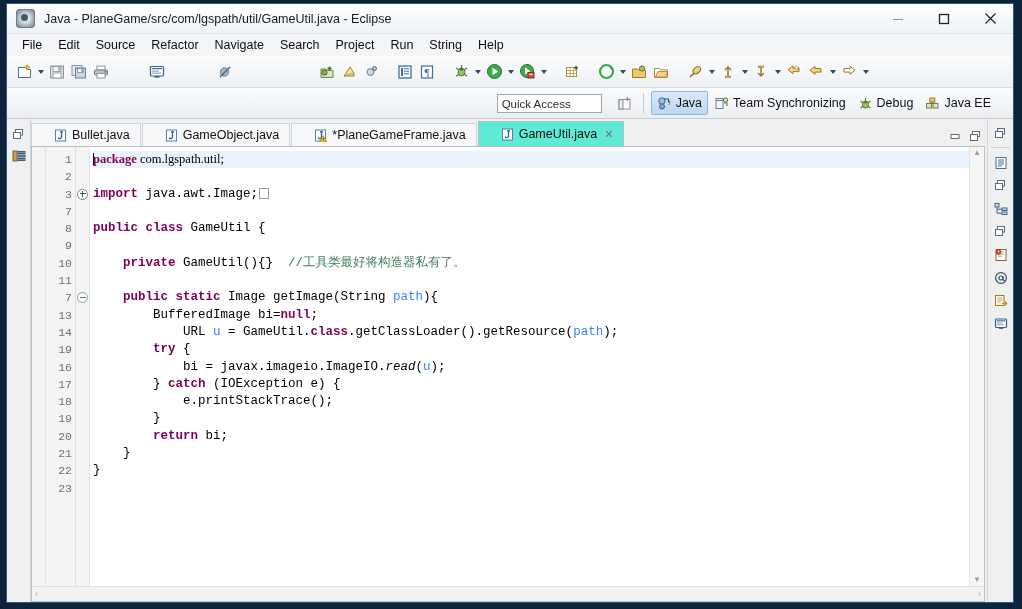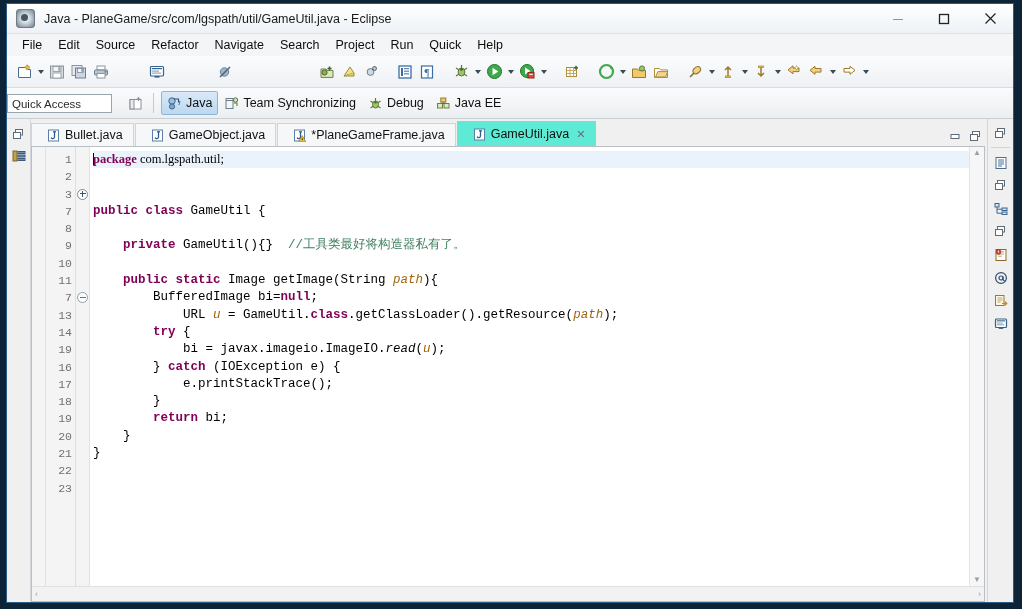--- a/index.html
+++ b/index.html
@@ -60,23 +60,23 @@
   .tbarrow{width:11px;height:22px;display:flex;align-items:center;justify-content:center;flex:0 0 11px;}
   .tbarrow:after{
     content:"";border-left:3.5px solid transparent;border-right:3.5px solid transparent;
     border-top:4px solid #3a4a57;
   }
   .tbgap{width:34px;flex:0 0 34px;}
   .tbgap-s{width:12px;flex:0 0 12px;}
 
   
   .perspbar{
-    height:30px;flex:0 0 30px;display:flex;align-items:center;
+    height:30px;flex:0 0 30px;display:flex;align-items:center;justify-content:flex-end;
     background:linear-gradient(#fafbfc,#eceff2);
-    border-bottom:1px solid #c9ced3;padding-right:25px;
+    border-bottom:1px solid #c9ced3;padding-right:16px;
   }
   .quickaccess{
     width:105px;height:19px;border:1px solid #9aa4ad;background:#fff;
     font-size:11.5px;color:#2a2a2a;padding:0 4px;line-height:19px;
     box-sizing:border-box;margin-right:12px;
   }
   .psep{width:1px;height:20px;background:#c5cacf;margin:0 7px;}
   .persp{
     display:flex;align-items:center;height:22px;padding:0 5px;font-size:12.5px;
     color:#111;white-space:nowrap;border:1px solid transparent;
@@ -106,21 +106,21 @@
   .rsicon{width:22px;height:23px;display:flex;align-items:center;justify-content:center;}
   .rssep{width:19px;height:1px;background:#cfd4d9;margin:2px 0 3px;}
 
   
   .editorstack{flex:1 1 auto;display:flex;flex-direction:column;min-width:0;padding:2px 2px 0 0;}
   .tabrow{
     height:25px;flex:0 0 25px;display:flex;align-items:flex-end;position:relative;
     background:#f0f0f0;
   }
   .tab{
-    height:23px;display:flex;align-items:center;padding:0 10px 0 15px;
+    height:23px;display:flex;align-items:center;padding:0 10px 0 22px;
     font-size:12.5px;color:#111;white-space:nowrap;
     background:#f6f7f8;border:1px solid #d0d4d8;border-bottom:none;
     margin-right:1px;box-sizing:border-box;
   }
   .tab.active{
     background:#5eead4;border-color:#b9bfc5;height:25px;font-weight:400;
   }
   .tab .ticon{margin-right:5px;display:flex;align-items:center;}
   .tab .tclose{margin-left:7px;color:#6a7179;font-size:11px;}
   .stackbtns{
@@ -163,21 +163,21 @@
   .hscroll{
     height:15px;flex:0 0 15px;background:#f2f2f2;border-top:1px solid #e0e0e0;
     display:flex;align-items:center;justify-content:space-between;padding:0 3px;
     box-sizing:border-box;
   }
   .harr{font-size:9px;color:#9aa0a6;}
 
   
   .kw{color:#7f0055;font-weight:bold;}
   .cmt{color:#3f7f5f;}
-  .par{color:#a16207;font-style:italic;}
+  .par{color:#3b82f6;}
   .stat{font-style:italic;}
   .plain{color:#000;}
   .fold-ph{
     display:inline-block;width:8px;height:9px;border:1px solid #9aa0a6;
     vertical-align:middle;background:#fff;margin-left:1px;
   }
   .caret{
     display:inline-block;width:1px;height:12px;background:#000;
     vertical-align:-2px;margin-right:-1px;
   }
@@ -237,21 +237,21 @@
 
   <div class="menubar">
     <div class="menu-item">File</div>
     <div class="menu-item">Edit</div>
     <div class="menu-item">Source</div>
     <div class="menu-item">Refactor</div>
     <div class="menu-item">Navigate</div>
     <div class="menu-item">Search</div>
     <div class="menu-item">Project</div>
     <div class="menu-item">Run</div>
-    <div class="menu-item">Quick</div>
+    <div class="menu-item">String</div>
     <div class="menu-item">Help</div>
   </div>
 
   <div class="toolbar">
 
     <div class="tb">
       <svg width="17" height="17" viewBox="0 0 17 17">
         <path d="M2.5 4.5 h7 l2 2 h3 v8 h-12 z" fill="#fff" stroke="#4b6e8f" stroke-width="1"></path>
         <path d="M10.5 2 l1.5 0 0 1.6 1.6 0 0 1.5 -1.6 0 0 1.6 -1.5 0 0 -1.6 -1.6 0 0 -1.5 1.6 0 z" fill="#f5c242" stroke="#b88b14" stroke-width=".6"></path>
       </svg>
@@ -632,20 +632,21 @@
               <div class="foldm" style="top: 38.6px;">
                 <span class="plusbox"></span>
               </div>
               <div class="foldm" style="top: 142.4px;">
                 <span class="minusbox"></span>
               </div>
             </div>
           <div class="codearea" id="codeArea">
               <div class="ln curline"><span class="caret"></span><span class="kw">package</span><span class="plain"> com.lgspath.util;</span></div>
               <div class="ln">&nbsp;</div>
+              <div class="ln"><span class="kw">import</span><span class="plain"> java.awt.Image;</span><span class="fold-ph"></span></div>
               <div class="ln">&nbsp;</div>
               <div class="ln"><span class="kw">public</span><span class="plain"> </span><span class="kw">class</span><span class="plain"> GameUtil {</span></div>
               <div class="ln">&nbsp;</div>
               <div class="ln"><span class="plain">    </span><span class="kw">private</span><span class="plain"> GameUtil(){}  </span><span class="cmt">//工具类最好将构造器私有了。</span></div>
               <div class="ln">&nbsp;</div>
               <div class="ln"><span class="plain">    </span><span class="kw">public</span><span class="plain"> </span><span class="kw">static</span><span class="plain"> Image getImage(String </span><span class="par">path</span><span class="plain">){</span></div>
               <div class="ln"><span class="plain">        BufferedImage bi=</span><span class="kw">null</span><span class="plain">;</span></div>
               <div class="ln"><span class="plain">            URL </span><span class="par">u</span><span class="plain"> = GameUtil.</span><span class="kw">class</span><span class="plain">.getClassLoader().getResource(</span><span class="par">path</span><span class="plain">);</span></div>
               <div class="ln"><span class="plain">        </span><span class="kw">try</span><span class="plain"> {</span></div>
               <div class="ln"><span class="plain">            bi = javax.imageio.ImageIO.</span><span class="stat">read</span><span class="plain">(</span><span class="par">u</span><span class="plain">);</span></div>

